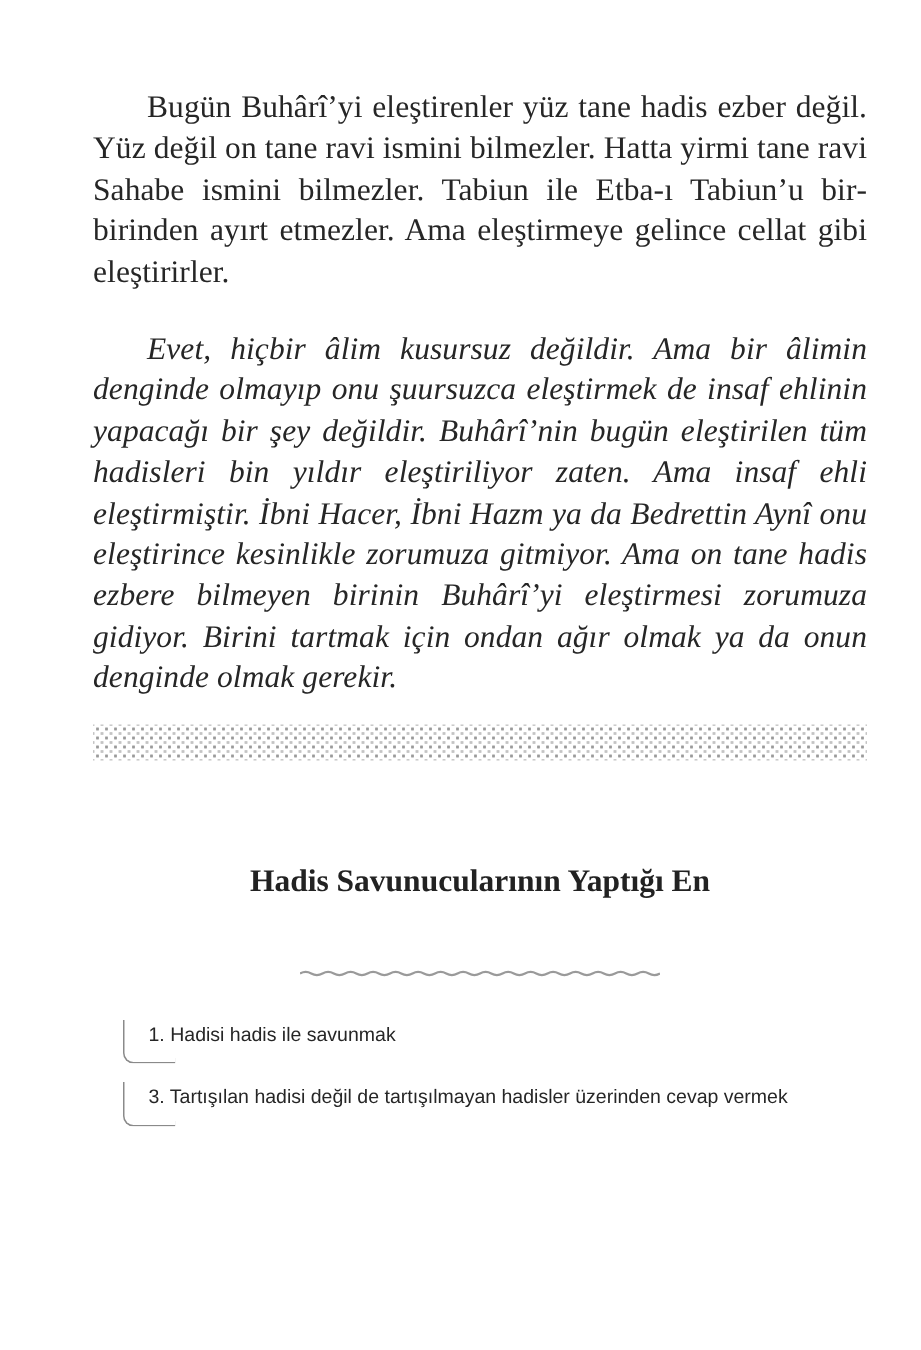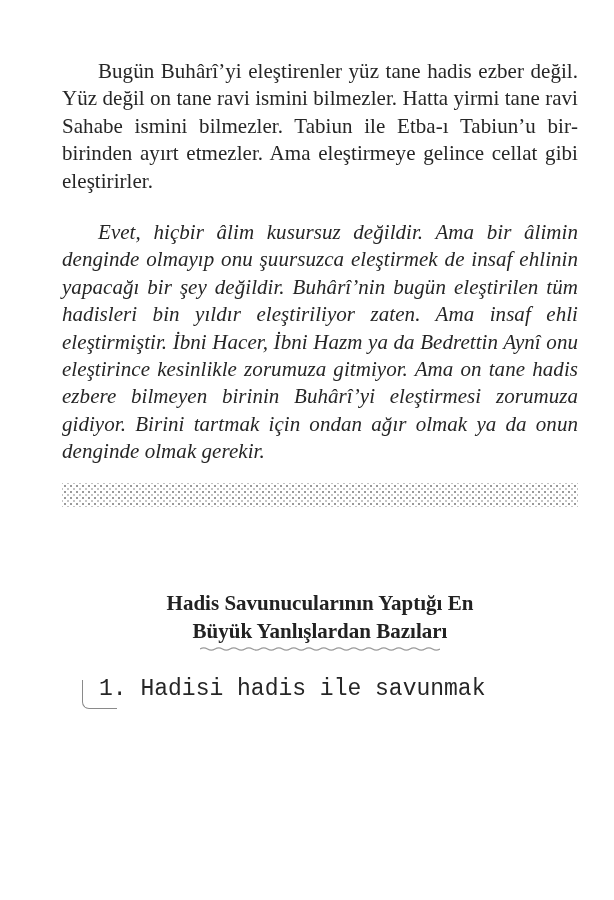--- a/index.html
+++ b/index.html
@@ -46,21 +46,21 @@
       background-image:
         radial-gradient(circle, #9a9a9a 0.9px, transparent 1.1px),
         radial-gradient(circle, #c4c4c4 0.9px, transparent 1.1px);
       background-size: 6px 6px, 6px 6px;
       background-position: 0 0, 3px 3px;
     }
 
     .heading {
       position: absolute;
       left: 0;
-      top: 589px;
+      top: 573px;
       width: 516px;
       margin: 0;
       text-align: center;
       font-family: "Liberation Serif", serif;
       font-weight: bold;
       font-size: 21px;
       line-height: 28px;
       color: #222222;
     }
     .wave {
@@ -75,22 +75,22 @@
       position: absolute;
       left: 0;
       top: 676px;
       width: 516px;
       margin: 0;
       padding: 0;
       list-style: none;
     }
     .list-item {
       position: relative;
-      font-family: Liberation Mono, monospace;
-      font-size: 23px;
+      font-family: Liberation Sans, sans-serif;
+      font-size: 13px;
       line-height: 27.4px;
       text-align: justify;
       padding-left: 55px;
       text-indent: -18px;
       margin-bottom: 14px;
     }
     .bracket {
       position: absolute;
       left: 20px;
       top: 4px;
@@ -108,28 +108,32 @@
 <div class="page">
 
   <p id="para-1" class="para">Bugün Buhârî’yi eleştirenler yüz tane hadis ezber değil. Yüz değil on tane ravi ismini bilmezler. Hatta yirmi tane ravi Sahabe ismini bilmezler. Tabiun ile Etba-ı Tabiun’u bir­birinden ayırt etmezler. Ama eleştirmeye gelince cellat gibi eleştirirler.</p>
 
   <p id="para-2" class="para">Evet, hiçbir âlim kusursuz değildir. Ama bir âlimin denginde olmayıp onu şuursuzca eleştirmek de insaf ehli­nin yapacağı bir şey değildir. Buhârî’nin bugün eleştirilen tüm hadisleri bin yıldır eleştiriliyor zaten. Ama insaf ehli eleştirmiştir. İbni Hacer, İbni Hazm ya da Bedrettin Aynî onu eleştirince kesinlikle zorumuza gitmiyor. Ama on tane hadis ezbere bilmeyen birinin Buhârî’yi eleştirmesi zorumu­za gidiyor. Birini tartmak için ondan ağır olmak ya da onun denginde olmak gerekir.</p>
 
   <div class="dotted-band"></div>
 
   <h2 class="heading">
     <span>Hadis Savunucularının Yaptığı En</span><br>
-    <span>Büyük Yanlışlardan Bazıları</span>
   </h2>
 
   <svg class="wave" viewBox="0 0 240 10" preserveAspectRatio="none">
     <path id="wave-path" fill="none" stroke="#9a9a9a" stroke-width="1.4" d="M0 5 Q 3.75 2.8 7.5 5 Q 11.25 7.2 15 5 Q 18.75 2.8 22.5 5 Q 26.25 7.2 30 5 Q 33.75 2.8 37.5 5 Q 41.25 7.2 45 5 Q 48.75 2.8 52.5 5 Q 56.25 7.2 60 5 Q 63.75 2.8 67.5 5 Q 71.25 7.2 75 5 Q 78.75 2.8 82.5 5 Q 86.25 7.2 90 5 Q 93.75 2.8 97.5 5 Q 101.25 7.2 105 5 Q 108.75 2.8 112.5 5 Q 116.25 7.2 120 5 Q 123.75 2.8 127.5 5 Q 131.25 7.2 135 5 Q 138.75 2.8 142.5 5 Q 146.25 7.2 150 5 Q 153.75 2.8 157.5 5 Q 161.25 7.2 165 5 Q 168.75 2.8 172.5 5 Q 176.25 7.2 180 5 Q 183.75 2.8 187.5 5 Q 191.25 7.2 195 5 Q 198.75 2.8 202.5 5 Q 206.25 7.2 210 5 Q 213.75 2.8 217.5 5 Q 221.25 7.2 225 5 Q 228.75 2.8 232.5 5 Q 236.25 7.2 240 5"></path>
   </svg>
 
   <ol class="list">
     <li class="list-item">
       <span class="bracket"></span>
       <span class="num">1.</span>
       <span>Hadisi hadis ile savunmak</span>
     </li>
+    <li class="list-item">
+      <span class="bracket"></span>
+      <span class="num">3.</span>
+      <span>Tartışılan hadisi değil de tartışılmayan hadisler üze­rinden cevap vermek</span>
+    </li>
   </ol>
 
 </div>
 
 </body></html>

